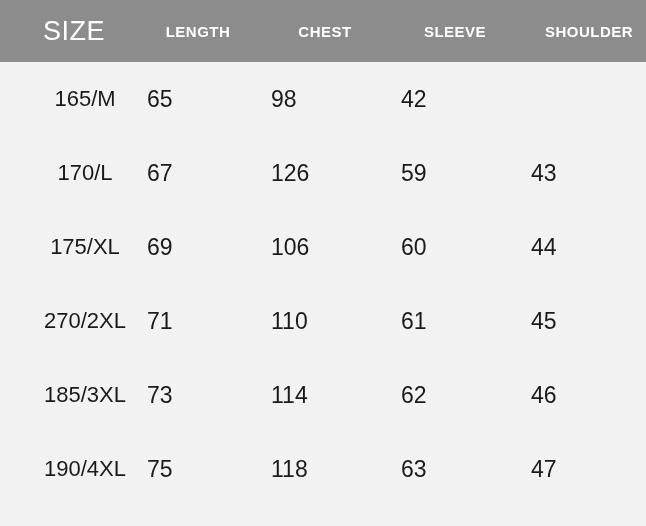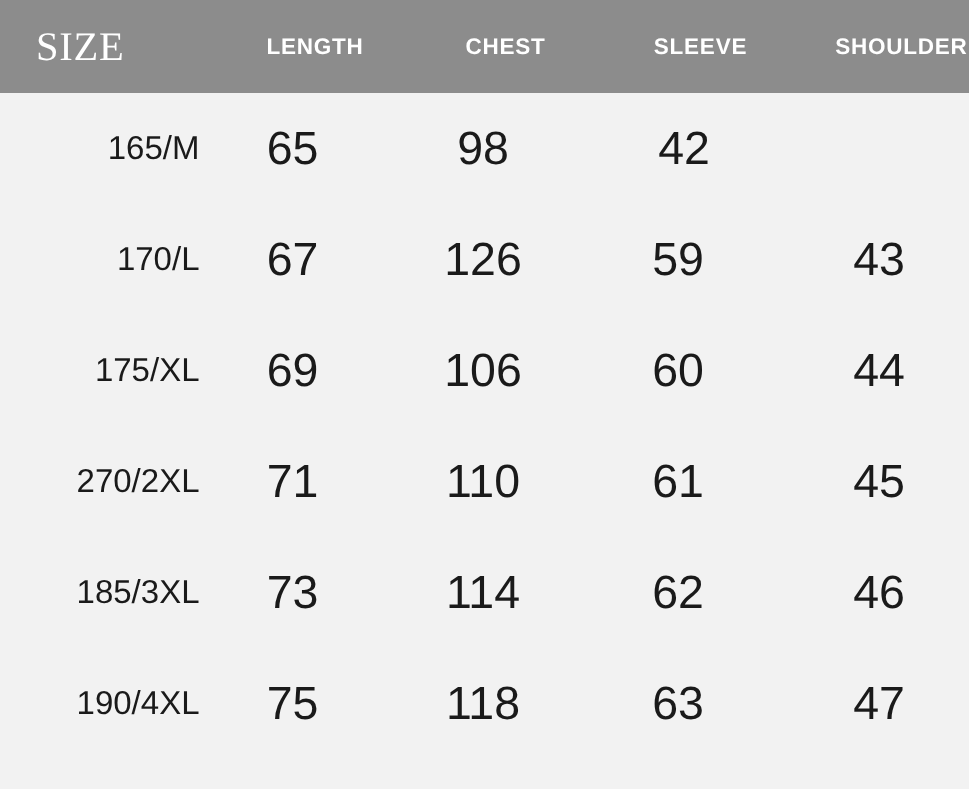--- a/index.html
+++ b/index.html
@@ -30,25 +30,24 @@
     background: #8c8c8c;
     color: #ffffff;
   }
   .chart-header .cell {
     text-align: center;
     font-weight: bold;
     letter-spacing: 0.5px;
     white-space: nowrap;
   }
   .chart-header .cell.size-col {
-    text-align: left;
-    padding-left: 24px;
+    text-align: center;
+    padding-left: 12px;
     font-size: 27px;
     font-weight: normal;
-    font-family: Liberation Serif, serif;
   }
   .chart-header .cell.measure {
     font-size: 15px;
   }
 
   
   .col-size    { width: 124px; flex: 0 0 124px; }
   .col-length  { width: 124px; flex: 0 0 124px; }
   .col-chest   { width: 130px; flex: 0 0 130px; }
   .col-sleeve  { width: 130px; flex: 0 0 130px; }
@@ -58,27 +57,26 @@
   .chart-body {
     display: block;
   }
   .chart-row {
     display: flex;
     align-items: center;
     height: 74px;
     color: #1a1a1a;
   }
   .chart-row .cell {
-    text-align: center;
-    font-size: 31px;
+    font-size: 23px;
     white-space: nowrap;
   }
   .chart-row .cell.size-col {
-    text-align: right;
-    padding-left: 9px;
+    text-align: center;
+    padding-left: 23px;
     font-size: 22px;
   }
 </style>
 </head>
 <body>
 
 <div class="size-chart">
 
   <div class="chart-header">
     <div class="cell size-col col-size">SIZE</div>

